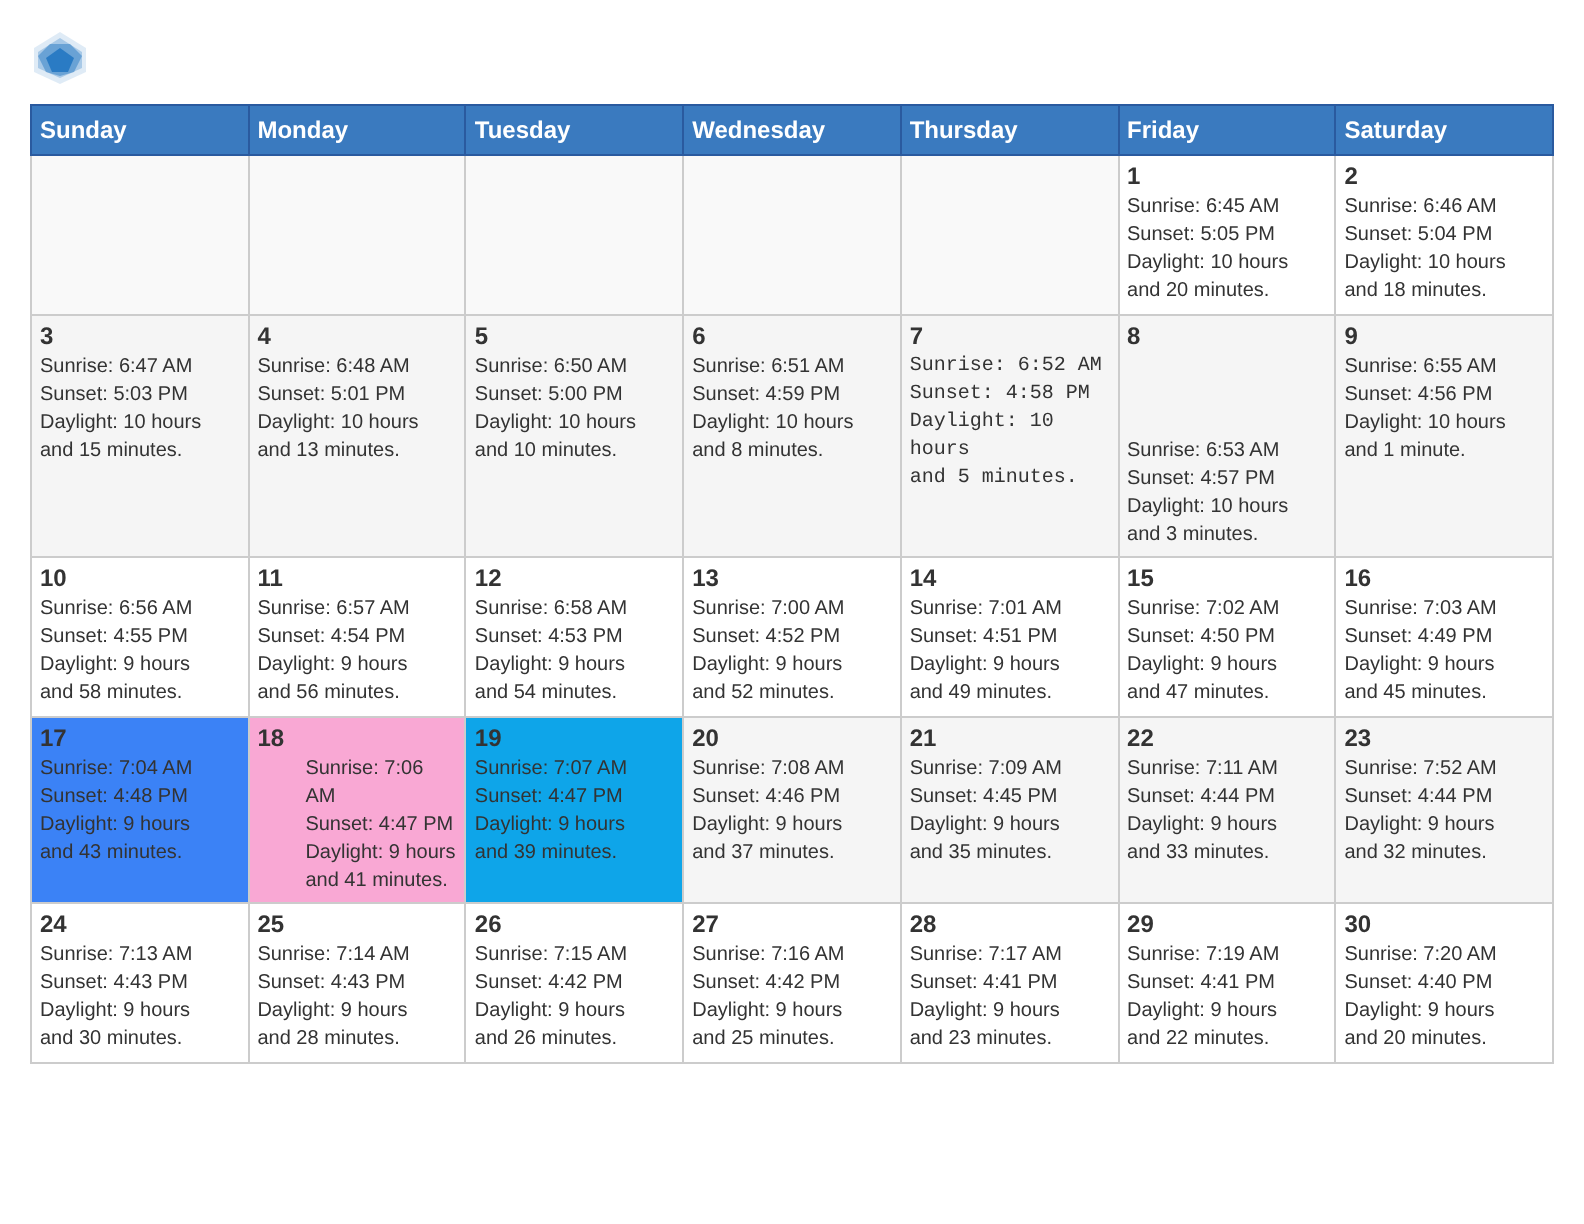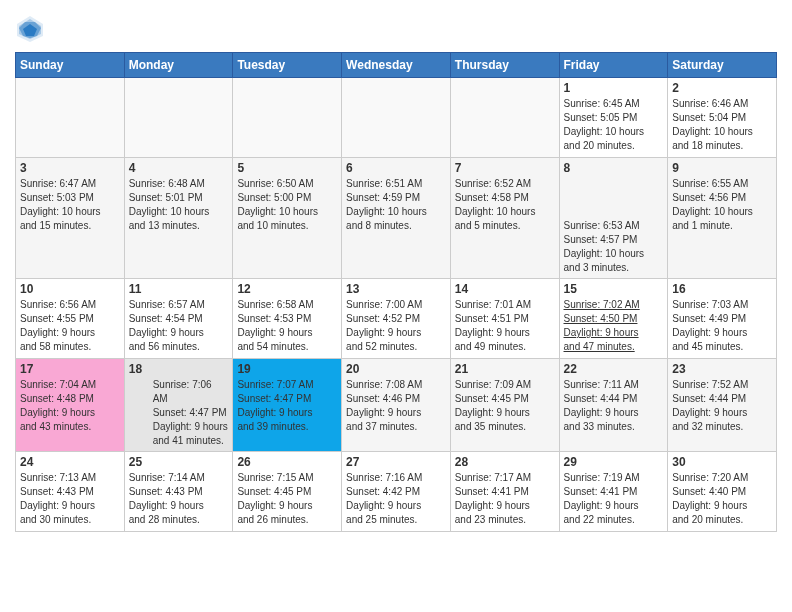--- a/index.html
+++ b/index.html
@@ -176,21 +176,21 @@
           </td>
           <td style="background: rgb(245, 245, 245);">
             <div class="day-number">6</div>
             <div class="day-info" style="white-space: pre-line;">Sunrise: 6:51 AM
 Sunset: 4:59 PM
 Daylight: 10 hours
 and 8 minutes.</div>
           </td>
           <td style="background: rgb(245, 245, 245);">
             <div class="day-number">7</div>
-            <div class="day-info" style="white-space: pre-line;">Sunrise: 6:52 AM
+            <div class="day-info" style="white-space: pre-line; font-family: Liberation Mono, monospace;">Sunrise: 6:52 AM
 Sunset: 4:58 PM
 Daylight: 10 hours
 and 5 minutes.</div>
           </td>
           <td style="background: rgb(245, 245, 245);">
             <div class="day-number">8</div>
             <div class="day-info" style="white-space: pre-line; margin-top: 44px;">Sunrise: 6:53 AM
 Sunset: 4:57 PM
 Daylight: 10 hours
 and 3 minutes.</div>
@@ -234,42 +234,42 @@
           </td>
           <td>
             <div class="day-number">14</div>
             <div class="day-info" style="white-space: pre-line;">Sunrise: 7:01 AM
 Sunset: 4:51 PM
 Daylight: 9 hours
 and 49 minutes.</div>
           </td>
           <td>
             <div class="day-number">15</div>
-            <div class="day-info" style="white-space: pre-line; text-decoration: underline;">Sunrise: 7:02 AM
+            <div class="day-info" style="white-space: pre-line;">Sunrise: 7:02 AM
 Sunset: 4:50 PM
 Daylight: 9 hours
 and 47 minutes.</div>
           </td>
           <td>
             <div class="day-number">16</div>
             <div class="day-info" style="white-space: pre-line;">Sunrise: 7:03 AM
 Sunset: 4:49 PM
 Daylight: 9 hours
 and 45 minutes.</div>
           </td>
         </tr>
         <tr>
-          <td style="background: #f9a8d4;">
+          <td style="background: #3b82f6;">
             <div class="day-number">17</div>
             <div class="day-info" style="white-space: pre-line;">Sunrise: 7:04 AM
 Sunset: 4:48 PM
 Daylight: 9 hours
 and 43 minutes.</div>
           </td>
-          <td style="background: #e5e5e5;">
+          <td style="background: #f9a8d4;">
             <div class="day-number">18</div>
             <div class="day-info" style="white-space: pre-line; margin-left: 24px;">Sunrise: 7:06 AM
 Sunset: 4:47 PM
 Daylight: 9 hours
 and 41 minutes.</div>
           </td>
           <td style="background: #0ea5e9;">
             <div class="day-number">19</div>
             <div class="day-info" style="white-space: pre-line;">Sunrise: 7:07 AM
 Sunset: 4:47 PM
@@ -316,21 +316,21 @@
           <td>
             <div class="day-number">25</div>
             <div class="day-info" style="white-space: pre-line;">Sunrise: 7:14 AM
 Sunset: 4:43 PM
 Daylight: 9 hours
 and 28 minutes.</div>
           </td>
           <td>
             <div class="day-number">26</div>
             <div class="day-info" style="white-space: pre-line;">Sunrise: 7:15 AM
-Sunset: 4:45 PM
+Sunset: 4:42 PM
 Daylight: 9 hours
 and 26 minutes.</div>
           </td>
           <td>
             <div class="day-number">27</div>
             <div class="day-info" style="white-space: pre-line;">Sunrise: 7:16 AM
 Sunset: 4:42 PM
 Daylight: 9 hours
 and 25 minutes.</div>
           </td>

